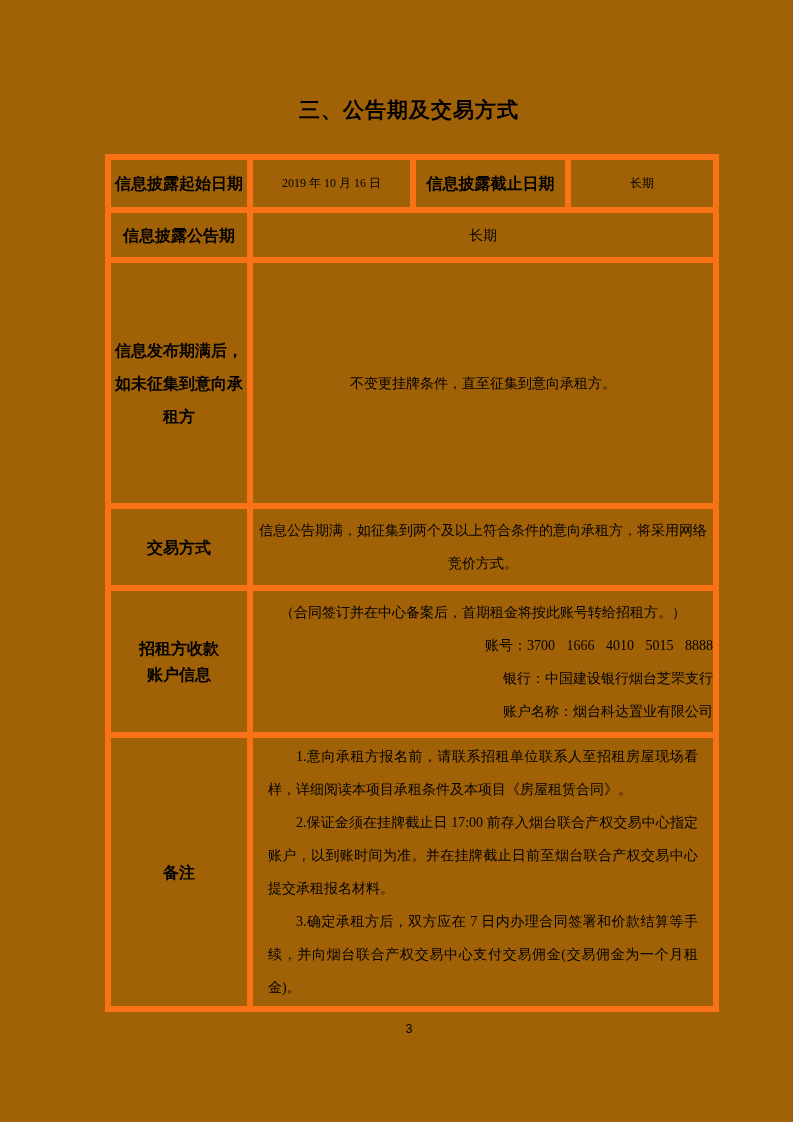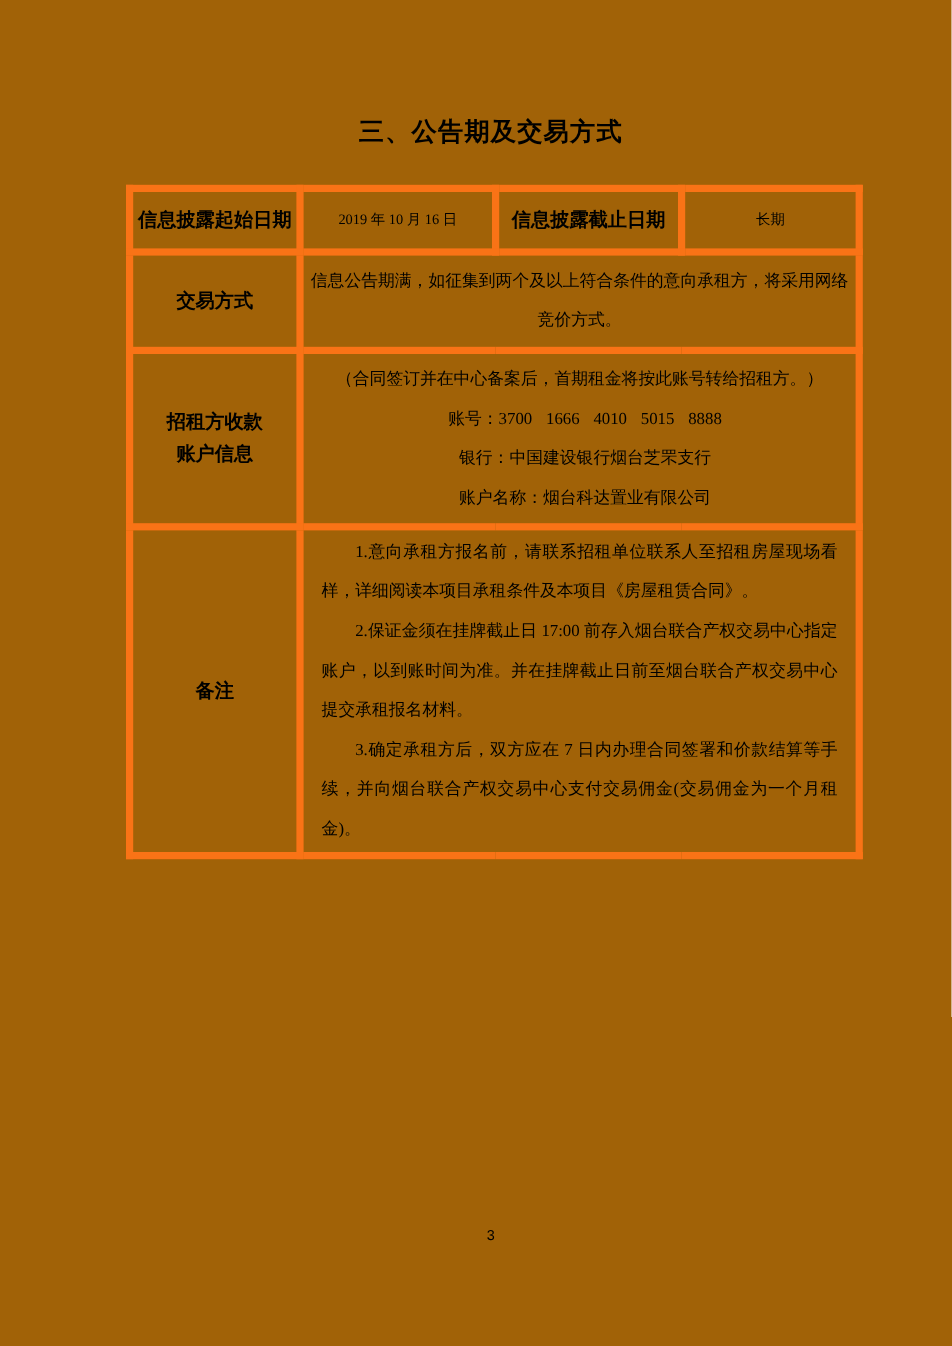--- a/index.html
+++ b/index.html
@@ -58,21 +58,21 @@
     text-align: center;
     padding: 2px 4px;
     line-height: 33px;
   }
   td.account-cell {
     font-size: 14px;
     padding: 2px 0;
   }
   .acct-line {
     line-height: 33px;
-    text-align: center;
+    text-align: right;
     padding-left: 9px;
   }
   .acct-note {
     line-height: 33px;
     text-align: center;
     padding-left: 0;
   }
   .acct-number { word-spacing: 8px; }
   td.remark-cell {
     font-size: 14px;
@@ -108,21 +108,29 @@
       <col style="width:148px">
     </colgroup>
     <tbody>
       <tr style="height:53px;">
         <td class="label-cell">信息披露起始日期</td>
         <td class="value-cell">2019 年 10 月 16 日</td>
         <td class="label-cell">信息披露截止日期</td>
         <td class="value-cell">长期</td>
       </tr>
 
+      <tr style="height:50px;">
+        <td class="label-cell">信息披露公告期</td>
+        <td class="value-cell-sm" colspan="3">长期</td>
+      </tr>
 
+      <tr style="height:246px;">
+        <td class="label-cell multiline">信息发布期满后，如未征集到意向承租方</td>
+        <td class="value-cell-sm" colspan="3">不变更挂牌条件，直至征集到意向承租方。</td>
+      </tr>
 
       <tr style="height:82px;">
         <td class="label-cell">交易方式</td>
         <td class="value-cell-sm" colspan="3">信息公告期满，如征集到两个及以上符合条件的意向承租方，将采用网络竞价方式。</td>
       </tr>
 
       <tr style="height:147px;">
         <td class="label-cell prewrap">招租方收款
 账户信息</td>
         <td class="account-cell" colspan="3">

